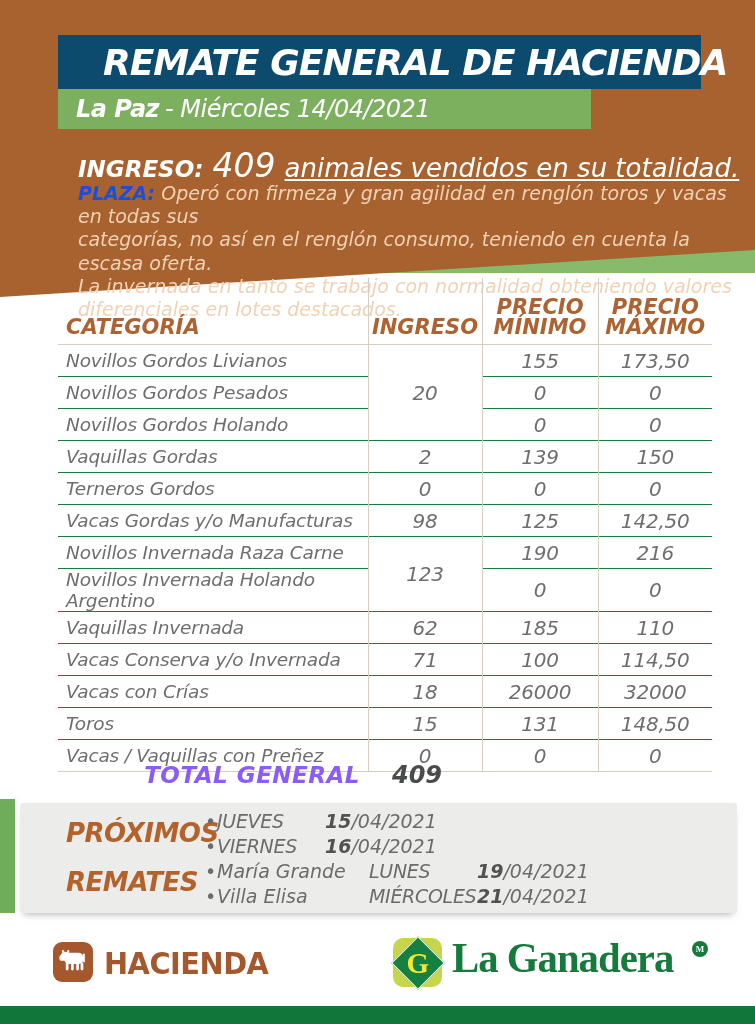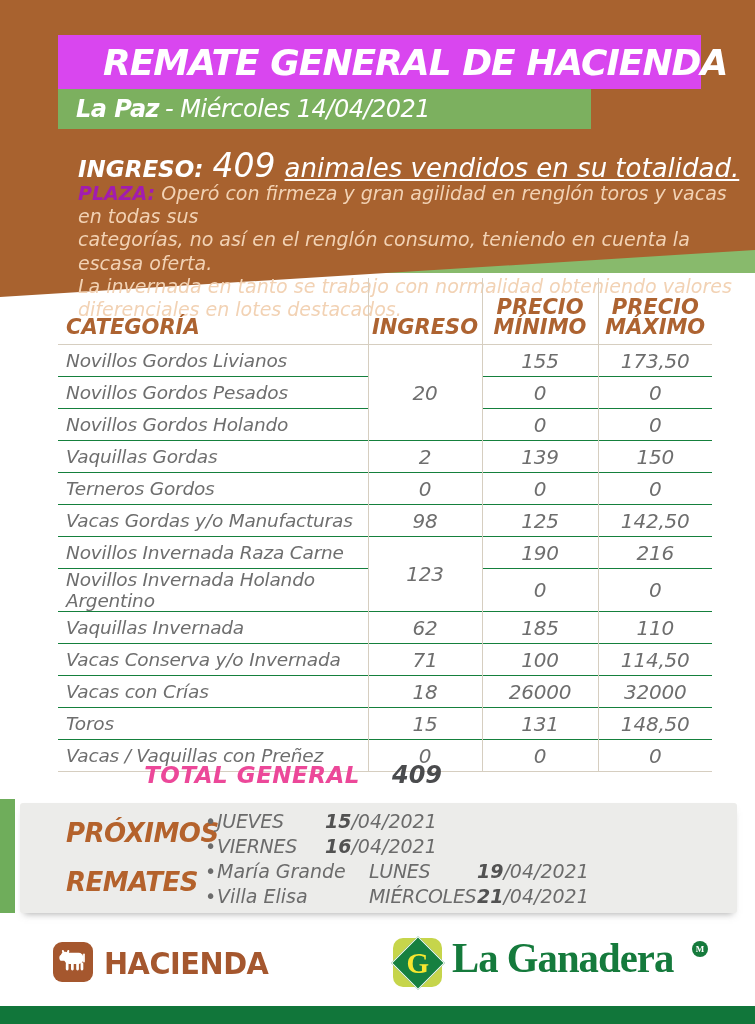--- a/index.html
+++ b/index.html
@@ -10,21 +10,21 @@
   }
   .abs{position:absolute;}
 
   
   .hero-wedge{left:0;top:228px;width:755px;height:45px;background:#88BA6C;}
   .hero-brown{
     left:0;top:0;width:755px;height:298px;background:#A8622F;
     clip-path:polygon(0 0,755px 0,755px 250px,0 297px);
   }
   .banner1{
-    left:58px;top:35px;width:643px;height:54px;background:#d946ef;
+    left:58px;top:35px;width:643px;height:54px;background:#0c4a6e;
     display:flex;align-items:center;
   }
   .banner1 .t{
     padding-left:45px;color:#ffffff;font-style:italic;font-weight:bold;
     font-size:36px;letter-spacing:-1px;white-space:nowrap;
   }
   .banner2{
     left:58px;top:89px;width:533px;height:40px;background:#7CB05F;
     display:flex;align-items:center;
   }
@@ -37,21 +37,21 @@
     left:78px;top:146px;width:620px;color:#ffffff;font-style:italic;
     white-space:nowrap;
   }
   .ingreso-line .lbl{font-weight:bold;font-size:23px;}
   .ingreso-line .num{font-size:33px;font-weight:400;padding:0 4px;}
   .ingreso-line .txt{font-size:26px;font-weight:300;text-decoration:underline;}
   .plaza{
     left:78px;top:182px;width:655px;font-style:italic;font-size:19px;
     line-height:1.22;color:#F2D2B4;font-weight:300;
   }
-  .plaza .lbl{color:#a21caf;font-weight:bold;}
+  .plaza .lbl{color:#1d4ed8;font-weight:bold;}
   .plaza .body{white-space:pre-line;}
 
   
   table.remate{
     position:absolute;left:58px;top:278px;width:654px;
     border-collapse:collapse;table-layout:fixed;
   }
   table.remate col.c1{width:310px}
   table.remate col.c2{width:114px}
   table.remate col.c3{width:116px}
@@ -69,21 +69,21 @@
     letter-spacing:-0.2px;border-top:1px solid #15803d;margin-top:45px;
   }
   table.remate tbody tr:last-child td{border-bottom:1px solid #D6CEC0;}
   table.remate tbody td.cat{padding-left:8px;text-align:left;font-style:italic;}
   table.remate tbody td.num{text-align:center;font-style:italic;font-size:20px;}
 
   .total-row{
     left:58px;top:758px;width:654px;height:34px;display:flex;align-items:center;
     font-style:italic;font-weight:bold;
   }
-  .total-row .lbl{width:302px;text-align:right;font-size:23px;color:#ec4899;letter-spacing:0.5px;}
+  .total-row .lbl{width:302px;text-align:right;font-size:23px;color:#8b5cf6;letter-spacing:0.5px;}
   .total-row .val{width:114px;text-align:center;font-size:24px;color:#4A4B4D;}
 
   
   .prox-strip{left:0;top:799px;width:15px;height:114px;background:#6FAD5B;}
   .prox-box{
     left:20px;top:803px;width:717px;height:110px;background:#ECECEA;
     border-radius:3px;box-shadow:0 5px 7px -4px rgba(110,110,110,0.55);
   }
   .prox-label{
     left:66px;top:803px;height:110px;display:flex;flex-direction:column;

